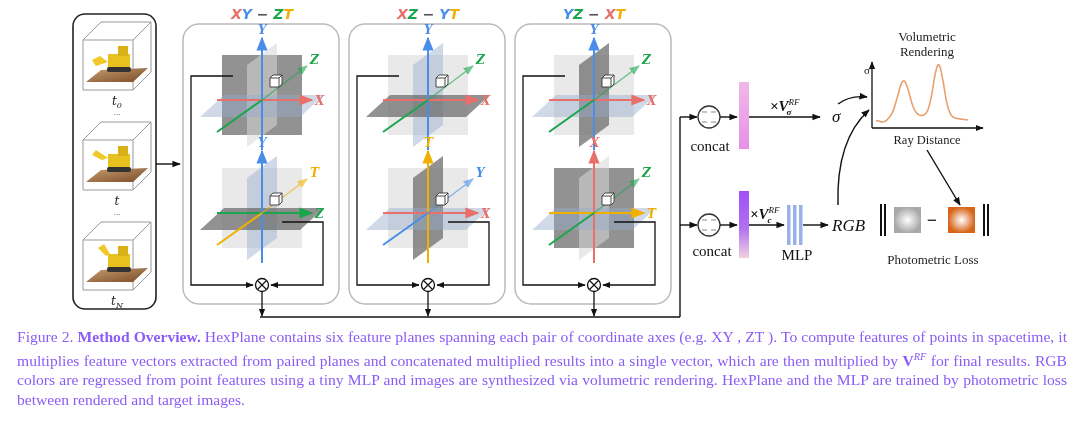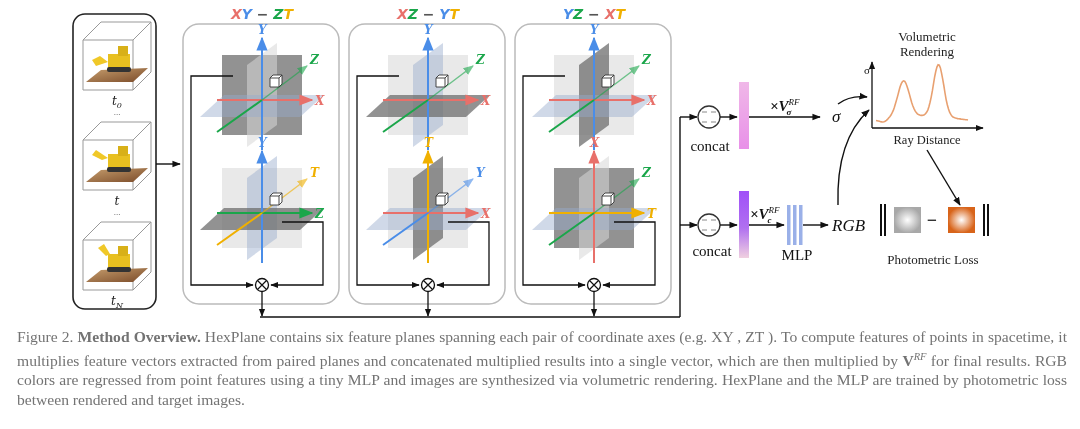--- a/index.html
+++ b/index.html
@@ -3,21 +3,21 @@
 <meta charset="utf-8">
 <style>
   html, body { margin: 0; padding: 0; background: #ffffff; }
   body { width: 1080px; height: 429px; position: relative; overflow: hidden; font-family: "Liberation Serif", serif; }
   #diagram { position: absolute; left: 0; top: 0; width: 1080px; height: 320px; }
   .serif { font-family: "Liberation Serif", serif; }
   .axis-label { font-family: "DejaVu Serif", serif; font-style: italic; font-weight: bold; font-size: 12px; }
   .title-label { font-family: "DejaVu Sans", sans-serif; font-style: italic; font-weight: bold; font-size: 14px; }
   .caption {
     position: absolute; left: 17px; top: 327px; width: 1050px;
-    font-family: "Liberation Serif", serif; font-size: 15.6px; line-height: 19.6px; color: #737373;
+    font-family: "Liberation Serif", serif; font-size: 15.6px; line-height: 19.6px; color: #8b5cf6;
     text-align: justify; text-align-last: left;
   }
   .caption b { font-weight: bold; }
   .vbold { font-weight: bold; }
   .sup { font-style: italic; font-size: 10.5px; vertical-align: 6px; }
 </style>
 </head>
 <body>
 
 <svg id="diagram" viewBox="0 0 1080 320" xmlns="http://www.w3.org/2000/svg">

